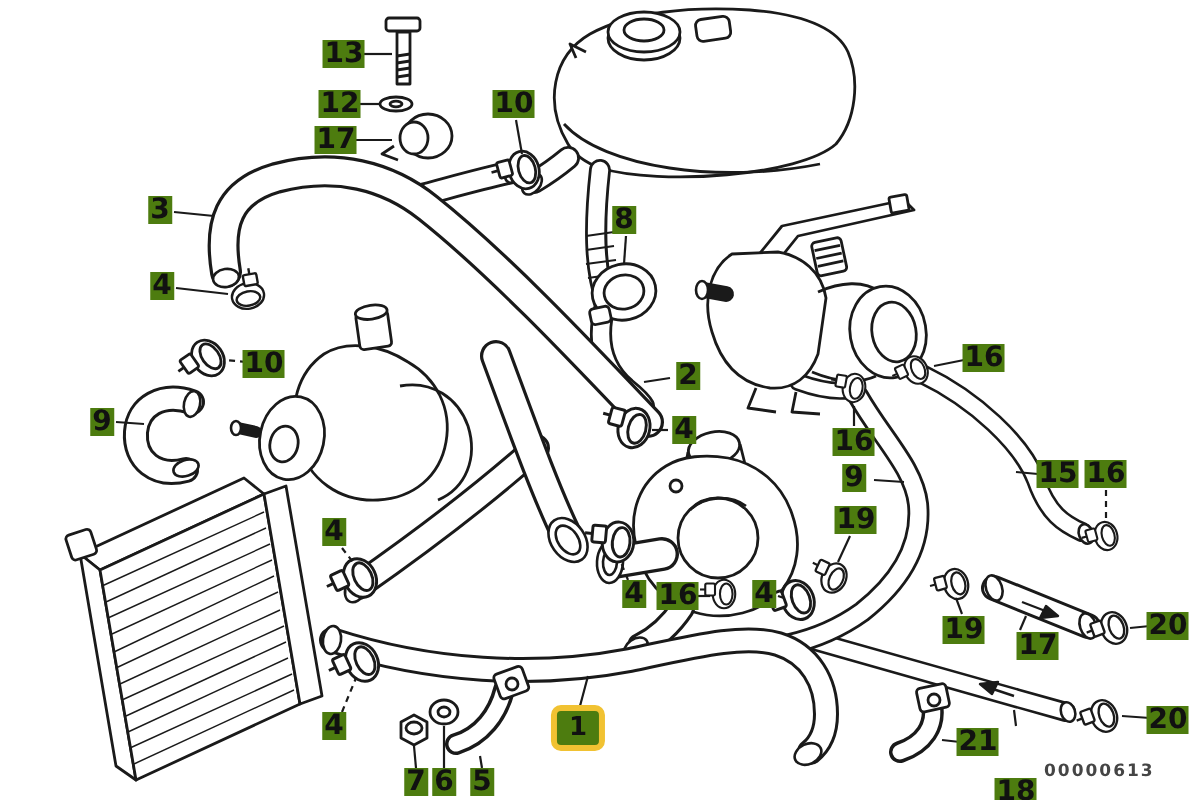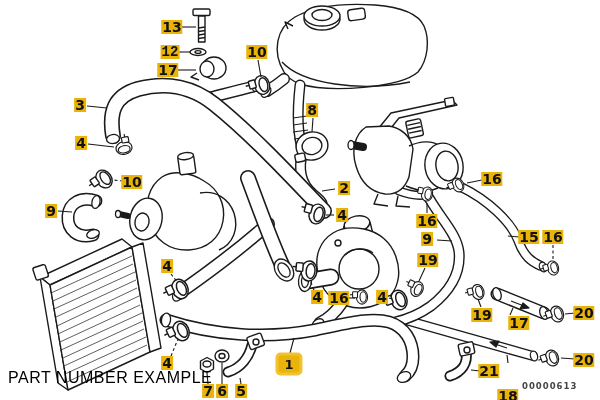--- a/index.html
+++ b/index.html
@@ -1,20 +1,20 @@
 <!DOCTYPE html>
 <html><head>
 <meta charset="utf-8">
 <style>
   html,body{margin:0;padding:0;background:#fff;}
   .stage{position:relative;width:600px;height:400px;background:#fff;overflow:hidden;
          font-family:"DejaVu Sans",sans-serif;}
   .stage svg{position:absolute;left:0;top:0;}
   .part-label{position:absolute;transform:translate(-50%,-50%);
-      font:bold 14px "DejaVu Sans",sans-serif;color:#111;background:#eab308;
+      font:bold 14px "DejaVu Sans",sans-serif;color:#111;background:#4d7c0f;
       line-height:1;padding:0 1px;z-index:3;cursor:pointer;}
   .part-label.highlighted{border:3px solid #F1C232;border-radius:5px;
       padding:2px 6px;font-size:13px;}
   .footer-text{position:absolute;left:8px;top:369px;z-index:3;
       font:16px "Liberation Sans",sans-serif;color:#000;letter-spacing:.5px;}
   .diagram-code{position:absolute;left:522px;top:381px;z-index:3;
       font:bold 8.5px "DejaVu Sans",sans-serif;color:#454545;letter-spacing:1px;}
   .tube-o{fill:none;stroke:#1a1a1a;stroke-linecap:round;}
   .tube-i{fill:none;stroke:#ffffff;stroke-linecap:round;}
   .cap{fill:#fff;stroke:#1a1a1a;stroke-width:1.3;}
@@ -278,25 +278,24 @@
         <line x1="480" y1="371" x2="471" y2="370"></line>
         <line x1="508" y1="363" x2="507" y2="355"></line>
         <line x1="575" y1="359" x2="561" y2="358"></line>
         <line x1="208" y1="384" x2="207" y2="373"></line>
         <line x1="222" y1="384" x2="222" y2="363"></line>
         <line x1="241" y1="384" x2="240" y2="378"></line>
         <line x1="290" y1="353" x2="294" y2="338"></line>
       </g>
 </svg>
 
-<div class="footer-text">PART NUMBER EXAMPLE</div>
 <div class="diagram-code">00000613</div>
 
 <div class="part-label" style="left: 172px; top: 27px;">13</div>
-    <div class="part-label" style="left: 170px; top: 52px; font-family: Liberation Mono, monospace;">12</div>
+    <div class="part-label" style="left: 170px; top: 52px;">12</div>
     <div class="part-label" style="left: 168px; top: 70px;">17</div>
     <div class="part-label" style="left: 257px; top: 52px;">10</div>
     <div class="part-label" style="left: 80px; top: 105px;">3</div>
     <div class="part-label" style="left: 81px; top: 143px;">4</div>
     <div class="part-label" style="left: 132px; top: 182px;">10</div>
     <div class="part-label" style="left: 51px; top: 211px;">9</div>
     <div class="part-label" style="left: 312px; top: 110px;">8</div>
     <div class="part-label" style="left: 344px; top: 188px;">2</div>
     <div class="part-label" style="left: 492px; top: 179px;">16</div>
     <div class="part-label" style="left: 427px; top: 221px;">16</div>

